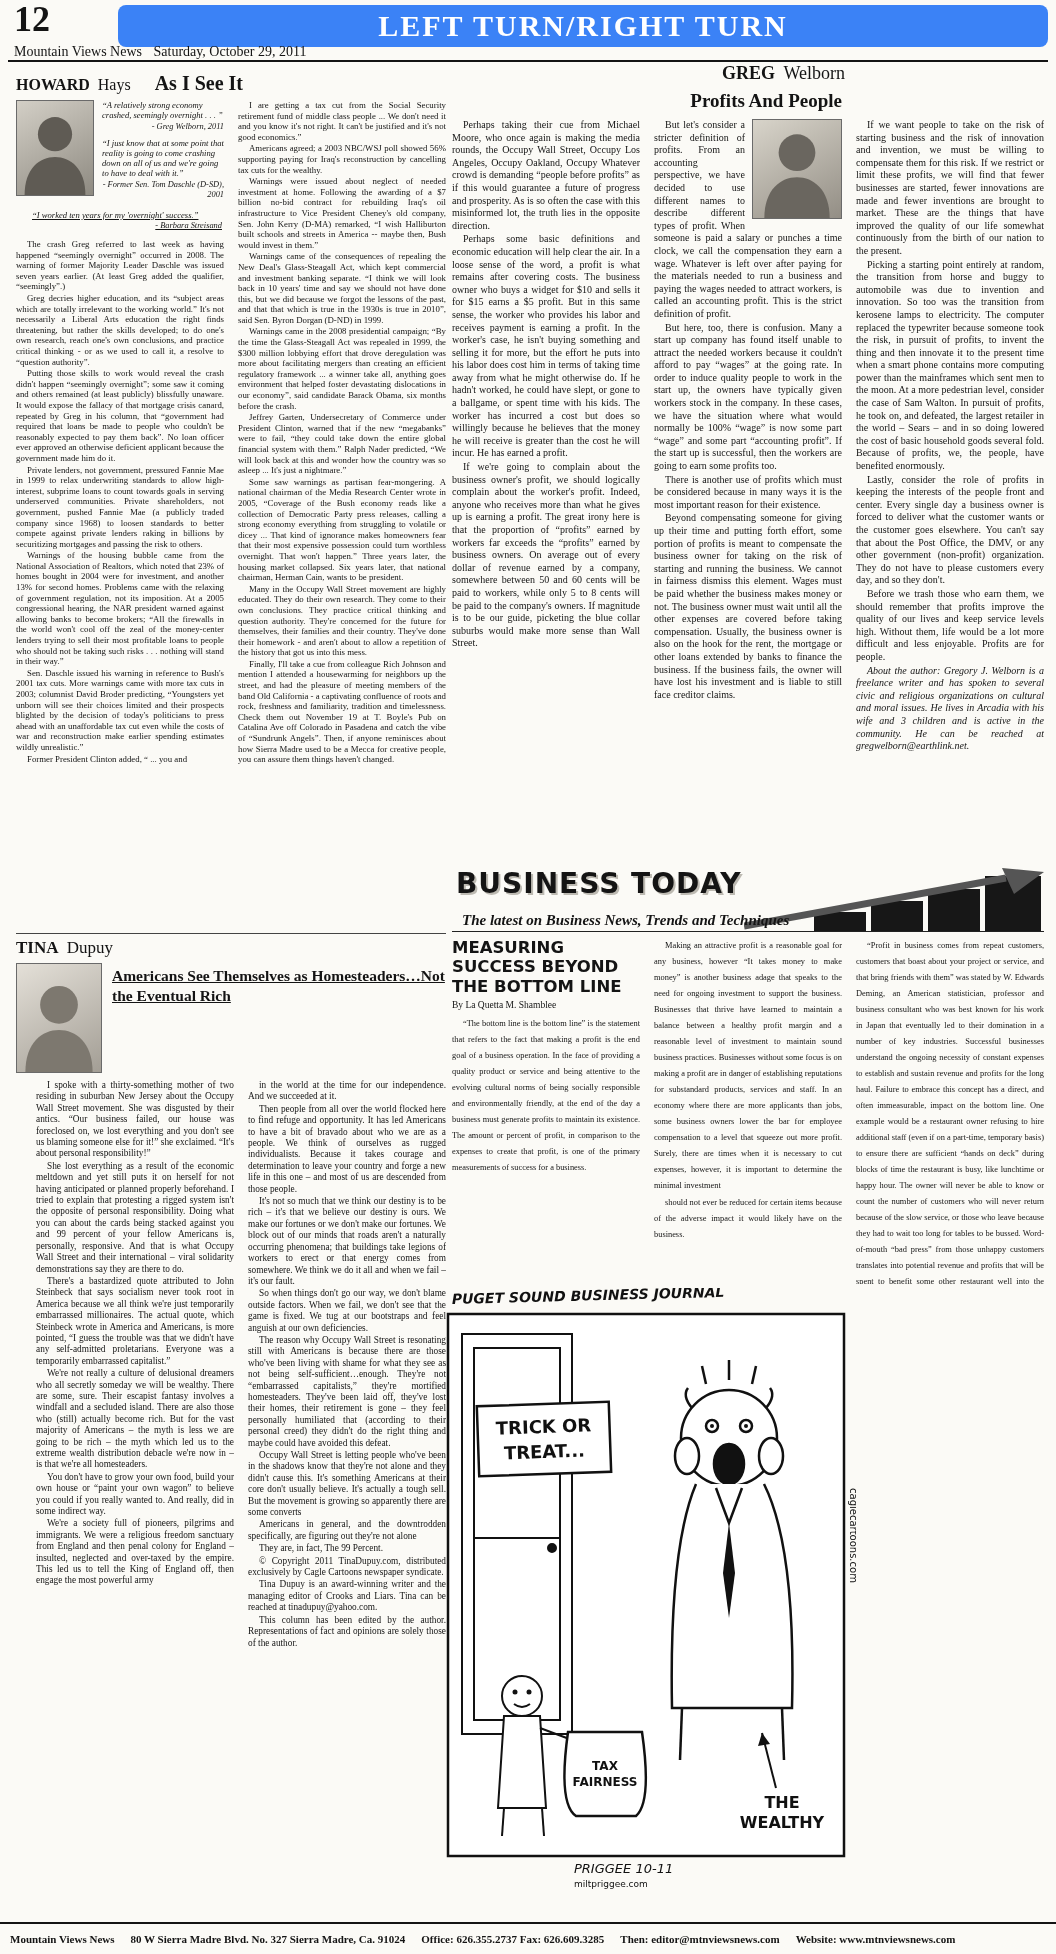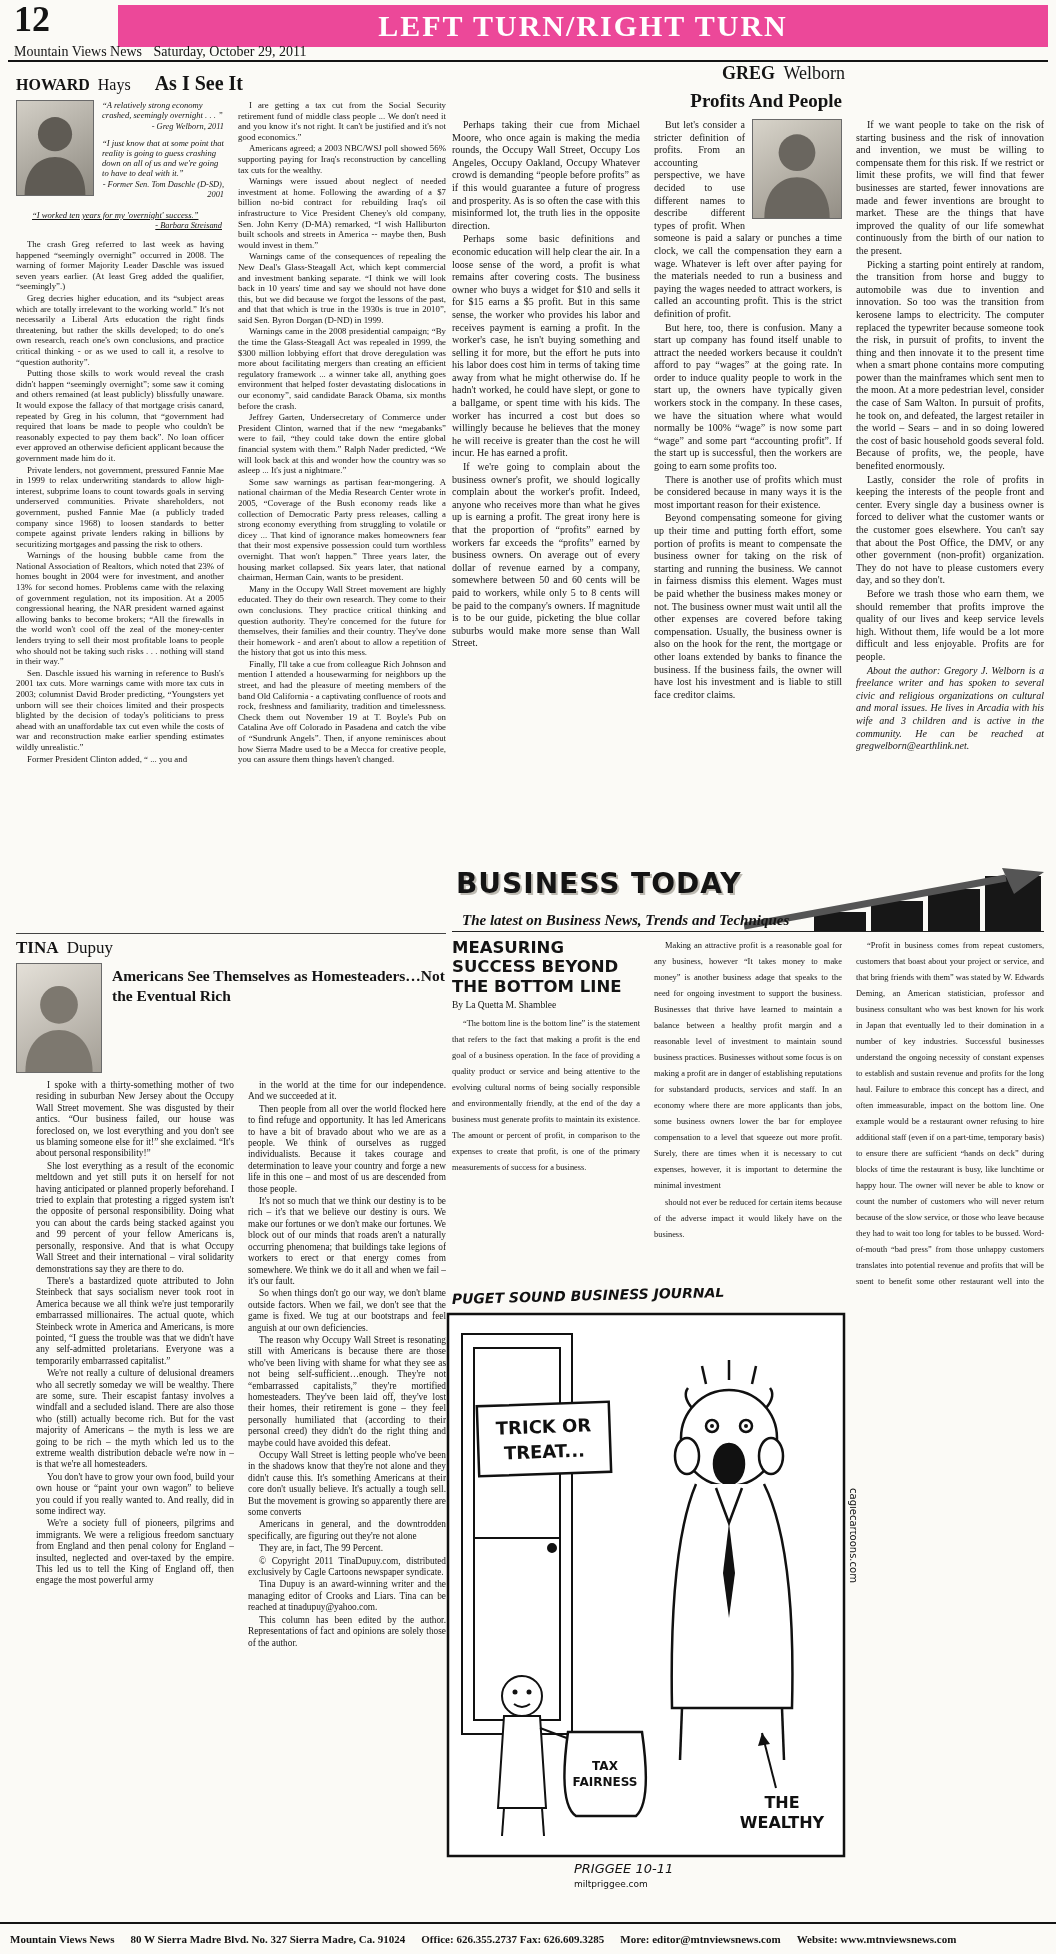--- a/index.html
+++ b/index.html
@@ -8,21 +8,21 @@
   .page {
     position:relative; width:1056px; height:1954px; margin:0 auto;
     background:#fbfaf6; color:#141414;
     font-family:"Liberation Serif", serif;
     overflow:hidden;
   }
   
   .pagenum { position:absolute; left:14px; top:-2px; font-size:36px; font-weight:bold; }
   .banner {
     position:absolute; left:118px; top:5px; width:930px; height:42px;
-    background:#ec4899; color:#ffffff; display:flex; align-items:center; justify-content:center;
+    background:#3b82f6; color:#ffffff; display:flex; align-items:center; justify-content:center;border-radius:8px;
   }
   .banner-title { font-size:30px; font-weight:bold; letter-spacing:2px; font-family:"Liberation Serif", serif; }
   .masthead { position:absolute; left:14px; top:44px; font-size:14px; font-weight:normal; white-space:nowrap; }
   .masthead span { margin-right:8px; }
   .top-rule { position:absolute; left:8px; width:1040px; top:60px; border-top:2px solid #141414; }
   .mid-rule { position:absolute; left:16px; width:430px; top:933px; border-top:1px solid #444; }
   
   .greg-name { position:absolute; top:63px; left:640px; width:205px; text-align:right; font-size:18px; }
   .author-first { font-weight:bold; }
   .author-last { font-weight:normal; margin-left:4px; }
@@ -49,21 +49,21 @@
   .quote-attr { font-style:italic; font-size:8.4px; line-height:10px; text-align:right; margin:1px 0 6px 0; }
   .quote3 { margin:2px 2px 8px 16px;text-decoration:underline; }
   
   .greg { position:absolute; left:452px; top:90px; width:592px; height:776px; }
   .greg-title { width:390px; text-align:right; font-size:19px; font-weight:bold; margin-bottom:7px; }
   .greg .cols { height:746px; }
   .greg .para { font-size:10px; line-height:12.6px; }
   .about { font-style:italic; }
   
   .tina { position:absolute; left:16px; top:938px; width:430px; height:950px; }
-  .tina-toprow { display:flex; gap:10px; margin-bottom:7px; }
+  .tina-toprow { display:flex; gap:10px; margin-bottom:7px;text-decoration:underline; }
   .tina-title { font-size:15.5px; font-weight:bold; line-height:1.3; padding-top:3px; }
   .tina .cols { height:800px;margin-left:20px; }
   .tina .para { font-size:9.3px; line-height:11.4px; }
   
   .biz-banner { position:absolute; left:452px; top:868px; width:592px; height:64px; overflow:hidden; border-bottom:1px solid #222; }
   .biz-banner-title {
     position:absolute; left:4px; top:-1px;
     font-family:"DejaVu Sans", sans-serif; font-weight:bold; font-size:28px; letter-spacing:1px;
     text-shadow:2px 2px 0 #bdbab2;
   }
@@ -119,21 +119,21 @@
               <circle cx="20" cy="16" r="9" fill="#5f5b54"></circle>
               <path d="M4 48 C4 34 12 28 20 28 C28 28 36 34 36 48 Z" fill="#5f5b54"></path>
             </svg>
           </div>
           <div class="quotes">
             <div class="quote">
               <div class="quote-text">“A relatively strong economy crashed, seemingly overnight . . . ”</div>
               <div class="quote-attr">- Greg Welborn, 2011</div>
             </div>
             <div class="quote">
-              <div class="quote-text">“I just know that at some point that reality is going to guess crashing down on all of us and we're going to have to deal with it.”</div>
+              <div class="quote-text">“I just know that at some point that reality is going to come crashing down on all of us and we're going to have to deal with it.”</div>
               <div class="quote-attr">- Former Sen. Tom Daschle (D-SD), 2001</div>
             </div>
           </div>
         </div>
         <div class="quote quote3">
           <div class="quote-text">“I worked ten years for my 'overnight' success.”</div>
           <div class="quote-attr">- Barbara Streisand</div>
         </div>
         <div>
             <p class="para">The crash Greg referred to last week as having happened “seemingly overnight” occurred in 2008.  The warning of former Majority Leader Daschle was issued seven years earlier. (At least Greg added the qualifier, “seemingly”.)</p>
@@ -347,17 +347,17 @@
 
       <text x="130" y="585" font-size="13" font-style="italic" fill="#111">PRIGGEE 10-11</text>
       <text x="130" y="599" font-size="9" fill="#111">miltpriggee.com</text>
     </svg>
   </div>
 
   <div class="footer">
     <span>Mountain Views News</span>
     <span>80 W Sierra Madre Blvd.  No. 327  Sierra Madre, Ca.  91024</span>
     <span>Office: 626.355.2737 Fax: 626.609.3285</span>
-    <span>More: editor@mtnviewsnews.com</span>
+    <span>Then: editor@mtnviewsnews.com</span>
     <span>Website: www.mtnviewsnews.com</span>
   </div>
 
 </div>
 
 </body></html>

